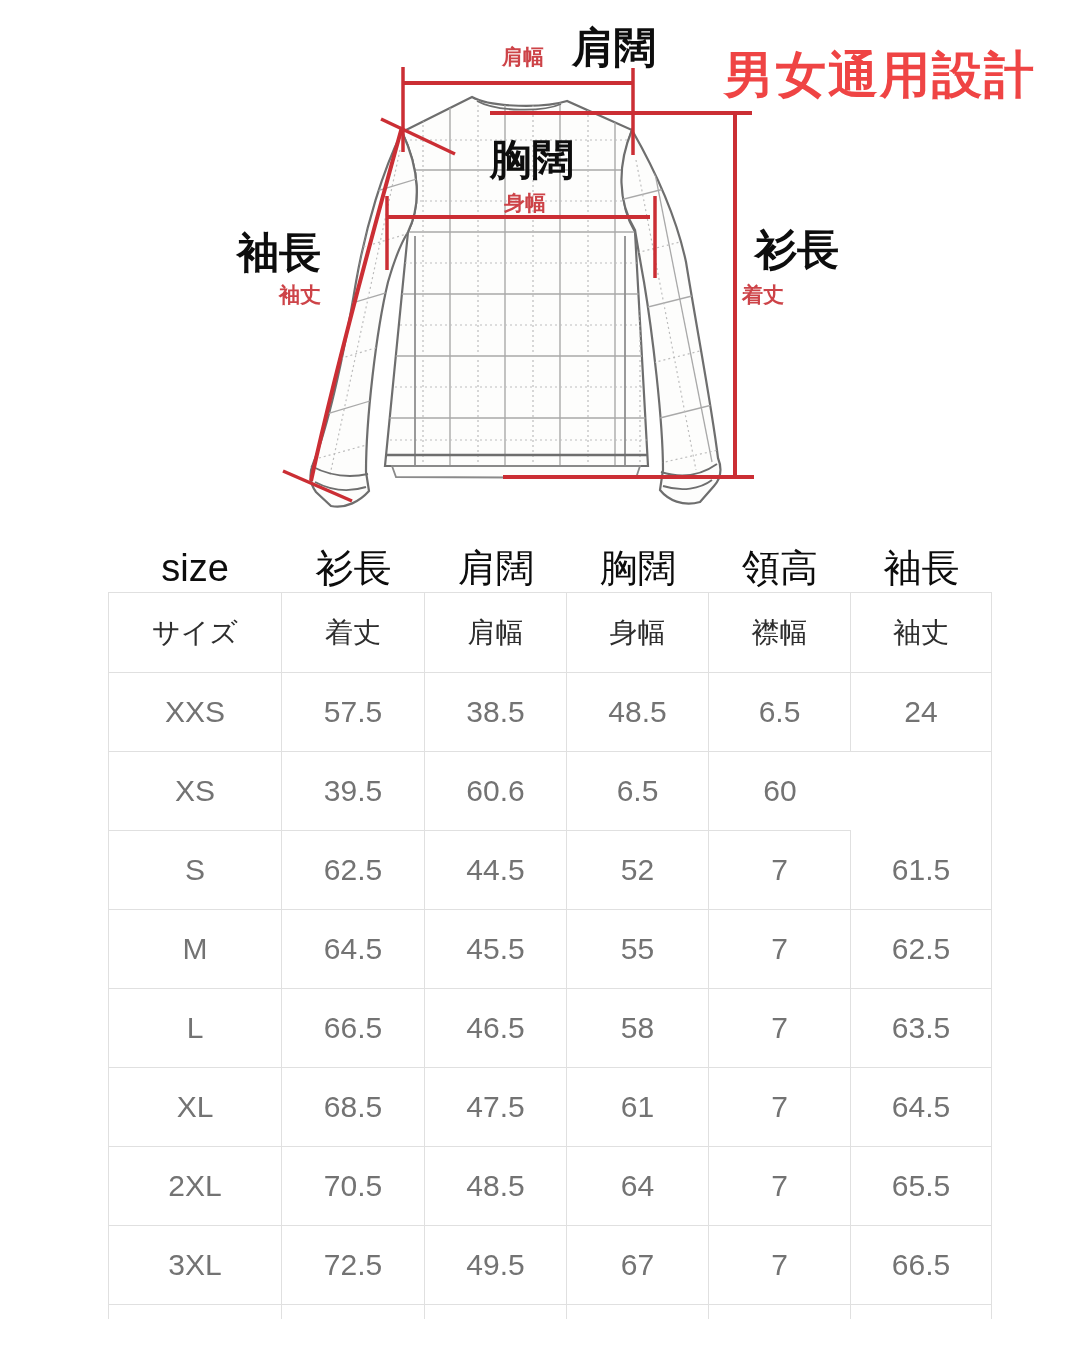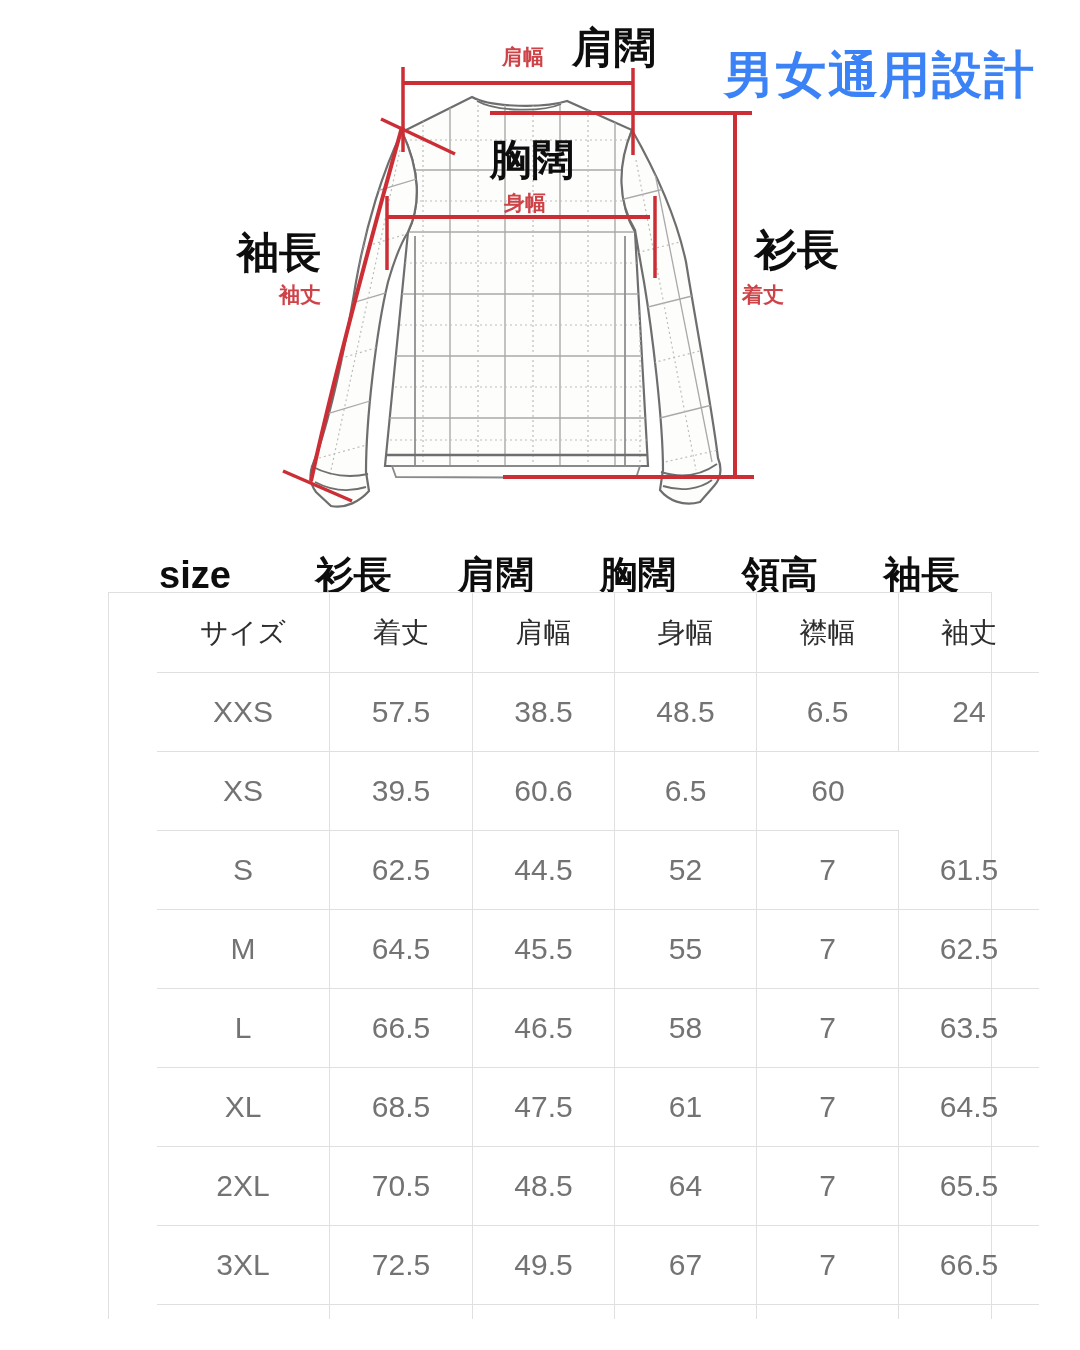--- a/index.html
+++ b/index.html
@@ -6,42 +6,42 @@
   body{width:1080px;height:1350px;background:#ffffff;overflow:hidden;}
   .stage{
     position:relative;width:1080px;height:1350px;background:#ffffff;overflow:hidden;
     font-family:"Liberation Sans","DejaVu Sans",sans-serif;color:#111;
   }
   
   .garment-svg{position:absolute;left:0;top:0;width:1080px;height:540px;}
   .lbl{position:absolute;line-height:1;white-space:nowrap;}
   .lbl-black{font-weight:bold;color:#0d0d0d;font-size:42px;}
   .lbl-red{font-weight:bold;color:#cd4348;font-size:21px;}
-  .lbl-title{font-weight:bold;color:#3b82f6;font-size:50px;letter-spacing:2px;}
+  .lbl-title{font-weight:bold;color:#ef4444;font-size:50px;letter-spacing:2px;}
   #lbl-title{left:724px;top:50px;}
   #lbl-shoulder-cn{left:572px;top:27px;}
   #lbl-chest-cn{left:490px;top:139px;}
   #lbl-sleeve-cn{left:237px;top:232px;}
   #lbl-length-cn{left:755px;top:229px;}
   #lbl-shoulder-jp{left:502px;top:46px;}
   #lbl-chest-jp{left:504px;top:192px;}
   #lbl-sleeve-jp{left:279px;top:284px;}
   #lbl-length-jp{left:742px;top:284px;}
   
   .tbl-headers{
     position:absolute;left:108px;top:546px;width:884px;height:44px;
     display:grid;grid-template-columns:174px 143px 142px 142px 142px 141px;
     align-items:center;justify-items:center;
-    font-size:38px;font-weight:bold;color:#0d0d0d;line-height:1;margin-top:7px;
+    font-size:38px;font-weight:normal;color:#0d0d0d;line-height:1;
   }
   
   .size-table{
     position:absolute;left:108px;top:592px;width:884px;
     border-top:1px solid #e0e0e0;border-left:1px solid #e0e0e0;border-right:1px solid #e0e0e0;
-    box-sizing:border-box;background:#fff;padding-left:48px;
+    box-sizing:border-box;background:#fff;
   }
   .trow{display:grid;grid-template-columns:173px 143px 142px 142px 142px 140px;}
   .tcell{
     border-right:1px solid #e0e0e0;border-bottom:1px solid #e0e0e0;
     display:flex;align-items:center;justify-content:center;
   }
   .trow .tcell:last-child{border-right:none;}
   .row-sub{height:80px;font-size:28px;color:#2e2e2e;}
   .row-data{height:79px;font-size:30px;color:#737373;}
   .row-partial{height:14px;}

